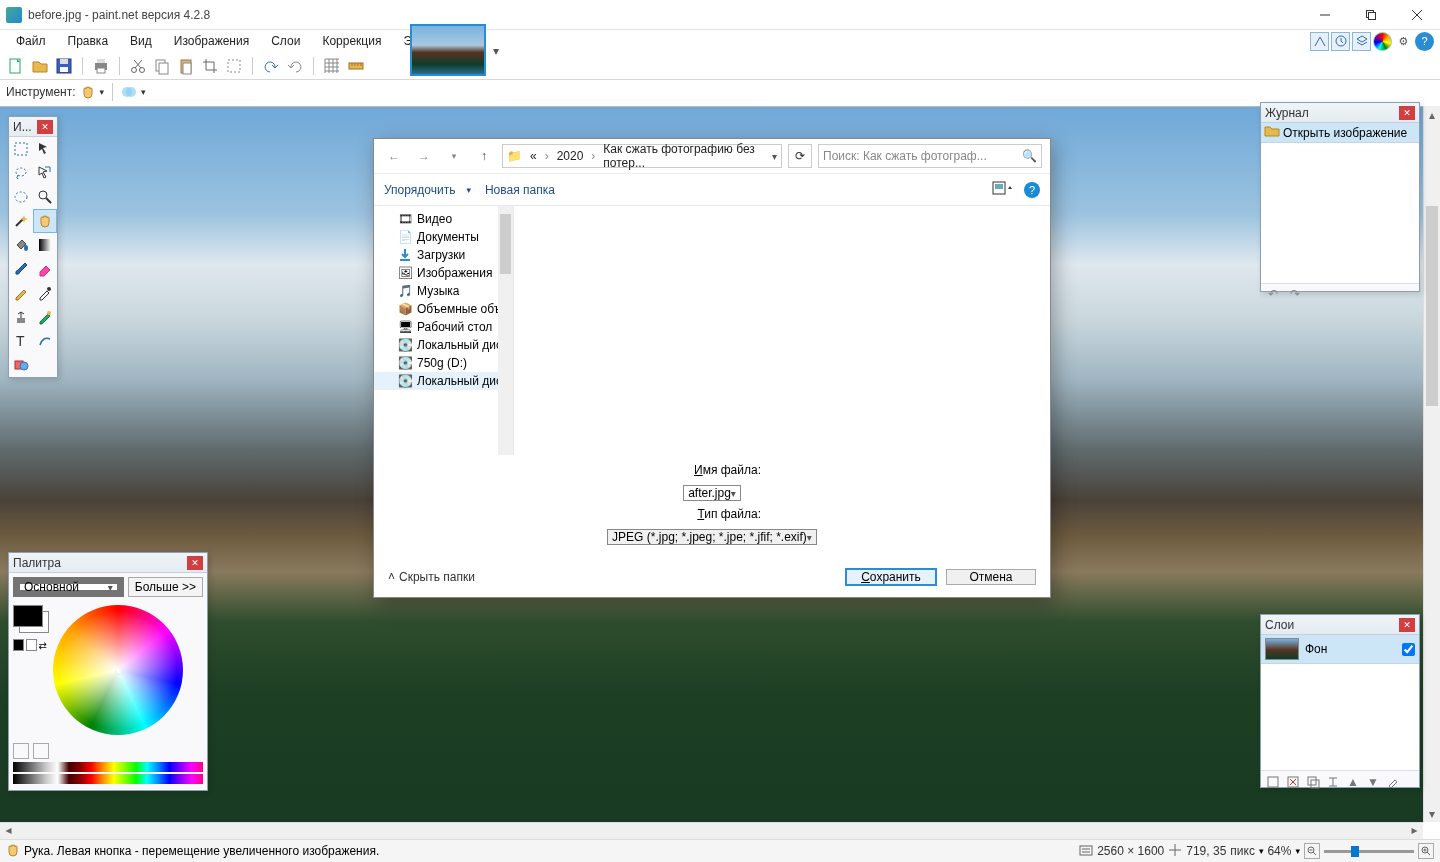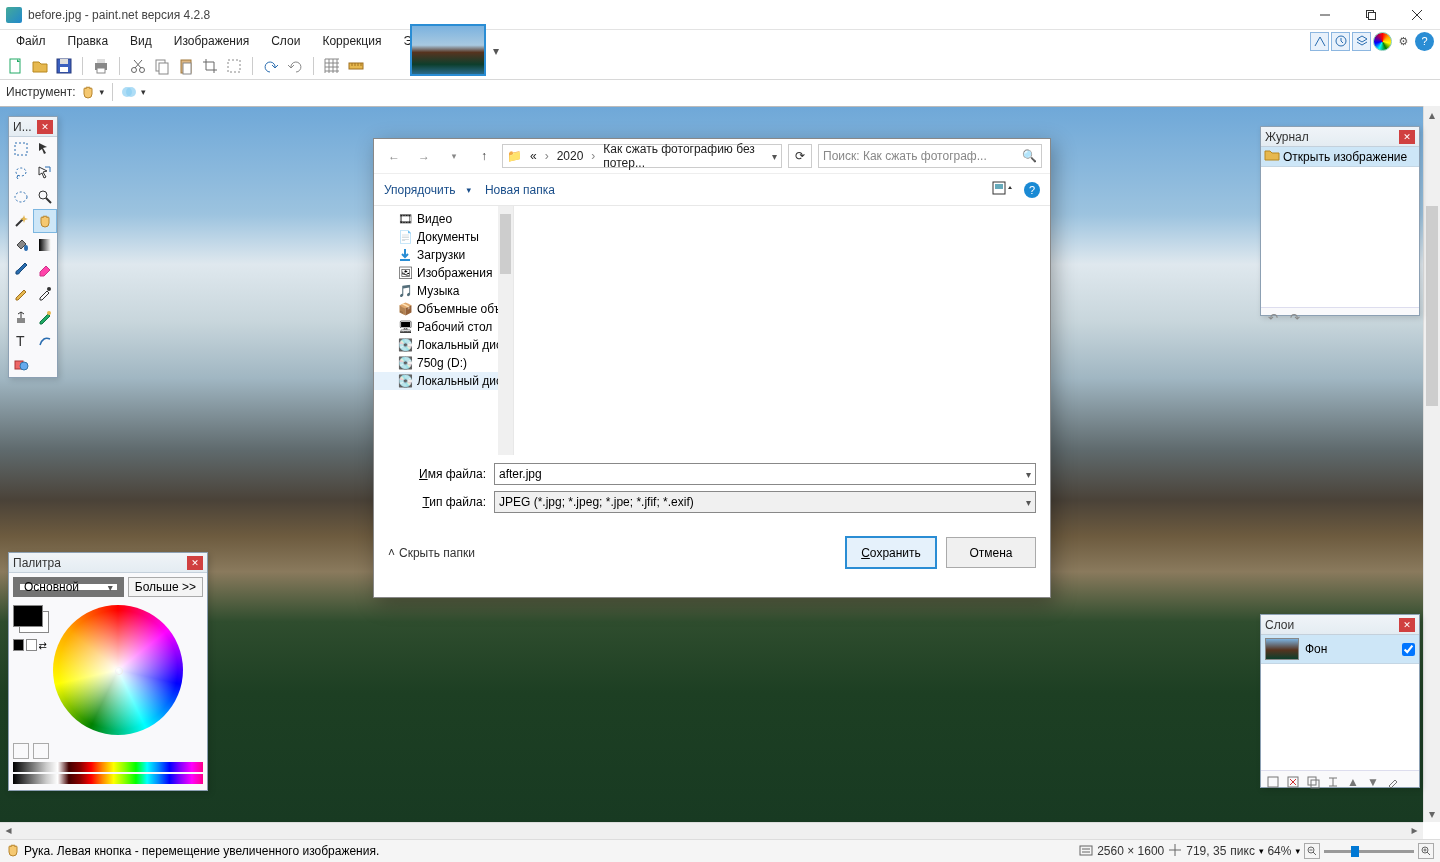--- a/index.html
+++ b/index.html
@@ -87,21 +87,21 @@
 .sw-sm { width: 12px; height: 12px; border: 1px solid #888; }
 .color-wheel { width: 130px; height: 130px; border-radius: 50%; background: conic-gradient(red,magenta,blue,cyan,green,yellow,orange,red); position: relative; }
 .color-wheel::after { content:""; position:absolute; inset:0; border-radius:50%; background: radial-gradient(circle,#fff 0%,rgba(255,255,255,0) 65%); }
 .wheel-cursor { position: absolute; left: 62px; top: 62px; width: 8px; height: 8px; border: 1px solid #000; border-radius: 50%; background: transparent; }
 .pal-bottom { padding: 4px; }
 .pal-strip { height: 10px; background: linear-gradient(to right,#000,#444,#888,#ccc,#fff,#400,#800,#f00,#f80,#ff0,#8f0,#0f0,#0ff,#08f,#00f,#80f,#f0f,#f08); margin-bottom: 2px; }
 .pal-icons { display: flex; gap: 4px; margin-bottom: 3px; }
 .pal-ic { width: 16px; height: 16px; border: 1px solid #aaa; }
 
 
-.history-panel { right: 20px; top: 126px; width: 160px; height: 190px; }
+.history-panel { right: 20px; top: 102px; width: 160px; height: 190px; }
 .hist-item { display: flex; align-items: center; gap: 4px; padding: 2px 4px; background: #cde6f7; border-bottom: 1px solid #c4d6e4; }
 .hist-body { height: 140px; background: #fff; }
 .hist-btm { display: flex; gap: 6px; padding: 2px 4px; border-top: 1px solid #dde; }
 .hist-btm .hb { width: 16px; height: 16px; color: #888; display: flex; align-items: center; justify-content: center; }
 
 
 .layers-panel { right: 20px; top: 614px; width: 160px; height: 174px; }
 .lyr-item { display: flex; align-items: center; gap: 6px; padding: 3px 4px; background: #cde6f7; border-bottom: 1px solid #c4d6e4; }
 .lyr-thumb { width: 34px; height: 22px; background: linear-gradient(to bottom,#7bb2df 0%,#56331f 55%,#0d3e2c 100%); border: 1px solid #888; }
 .lyr-chk { margin-left: auto; }
@@ -133,30 +133,30 @@
 .nav-tree { width: 140px; border-right: 1px solid #e8e8e8; padding: 4px 0; overflow: hidden; position: relative; }
 .nt-item { display: flex; align-items: center; gap: 5px; padding: 2px 4px 2px 24px; white-space: nowrap; }
 .nt-item.sel { background: #e5f1fb; }
 .nt-ic { width: 14px; height: 14px; flex-shrink: 0; }
 .nt-scroll { position: absolute; right: 0; top: 0; bottom: 0; width: 15px; background: #f0f0f0; }
 .nt-scroll .ntthumb { position: absolute; left: 2px; right: 2px; top: 8px; height: 60px; background: #cdcdcd; }
 .file-area { flex: 1; padding: 16px; display: flex; align-items: flex-start; }
 .file-item { display: flex; flex-direction: column; align-items: center; gap: 4px; }
 .file-thumb { width: 90px; height: 56px; background: linear-gradient(to bottom,#7bb2df 0%,#a8c9e0 30%,#56331f 55%,#0d3e2c 80%,#2a6b8c 100%); border: 1px solid #bbb; }
 .mfields { padding: 8px 14px; }
-.fld-row { display: flex; align-items: center; gap: 8px; margin-bottom: 6px; }
+.fld-row { display: flex; align-items: center; gap: 8px; margin-bottom: 6px; flex-direction: column; }
 .fld-lbl { width: 98px; text-align: right; }
 .fld-lbl u { text-decoration: underline; }
 .fld-input { flex: 1; height: 22px; border: 1px solid #888; padding: 0 4px; display: flex; align-items: center; background: #fff; }
 .fld-input.combo { background: #f0f0f0; }
 .fld-input .dd { margin-left: auto; color: #555; font-size:10px; }
 .mbtns { display: flex; align-items: center; padding: 10px 14px; gap: 10px; }
 .hide-folders { display: flex; align-items: center; gap: 4px; color: #333; }
 .mbtns .spacer { flex: 1; }
-.dlg-btn { min-width: 90px; height: 31px; border: 1px solid #aaa; background: #f0f0f0; display: flex; align-items: center; justify-content: center; }
+.dlg-btn { min-width: 90px; height: 16px; border: 1px solid #aaa; background: #f0f0f0; display: flex; align-items: center; justify-content: center; }
 .dlg-btn.primary { border: 1px solid #2a8dd4; background: #e5f1fb; box-shadow: 0 0 0 1px #2a8dd4; }
 
 svg { overflow: visible; }
 .chev-s { font-size:9px; }
 </style>
 </head>
 <body>
 
 <div class="titlebar">
   <div class="app-icon"></div>

